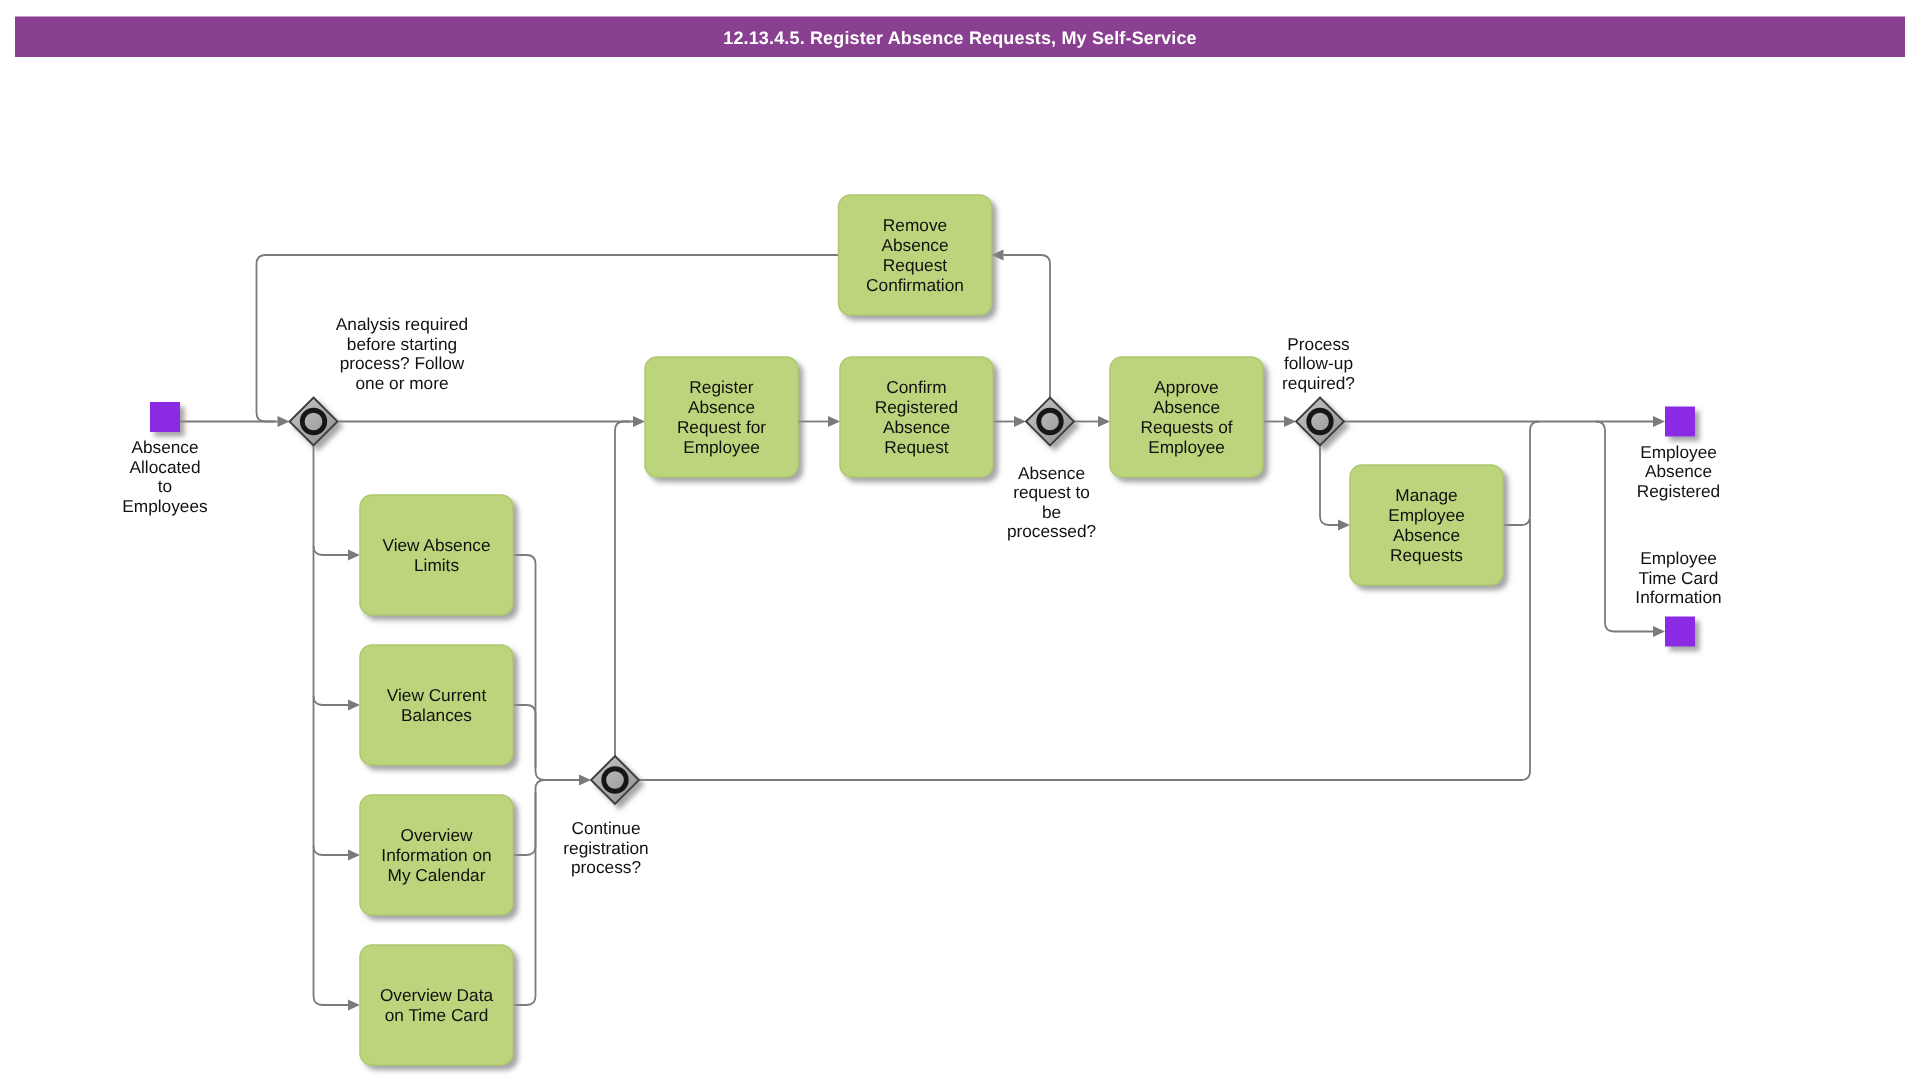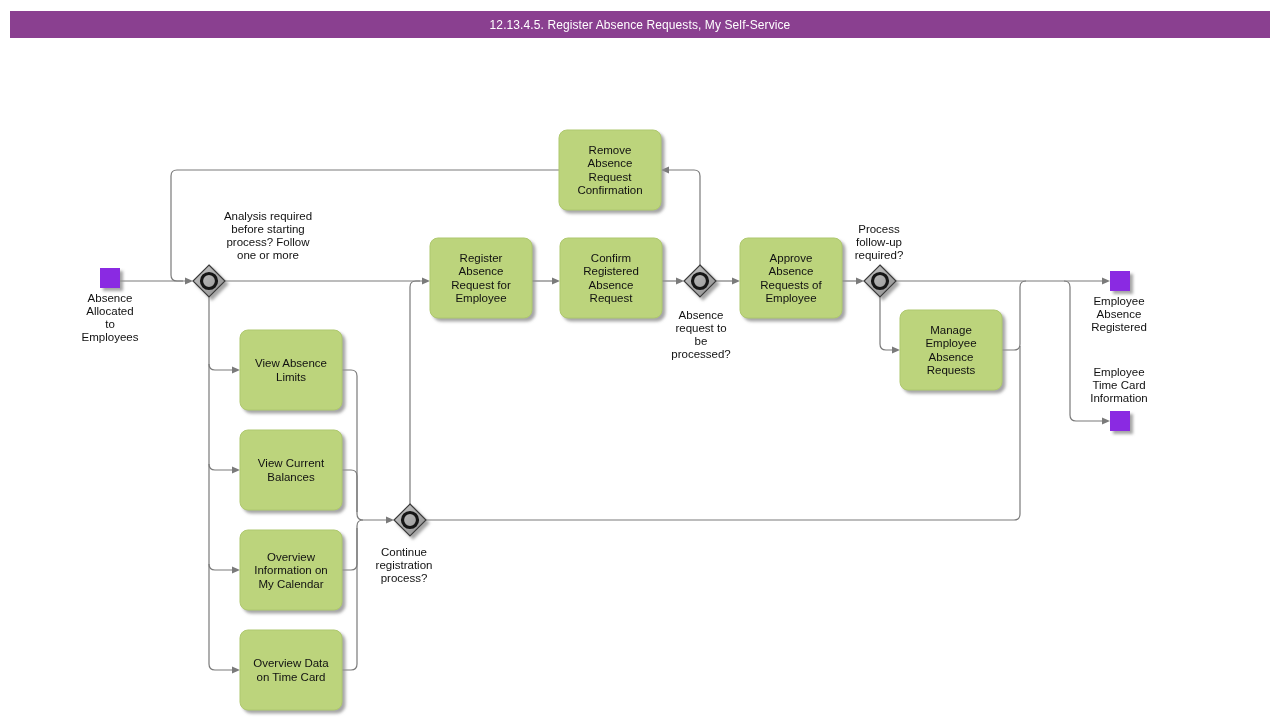--- a/index.html
+++ b/index.html
@@ -9,21 +9,21 @@
   html,body{margin:0;padding:0;}
   body{
     width:1280px;height:720px;position:relative;overflow:hidden;
     background:var(--bg);
     font-family:"Liberation Sans", sans-serif;
   }
   .banner{
     position:absolute;left:10px;top:11px;width:1260px;height:27px;
     background:var(--banner);color:var(--banner-text);
     display:flex;align-items:center;justify-content:center;
-    font-size:12px;font-weight:normal;letter-spacing:.1px;
+    font-size:12px;font-weight:bold;letter-spacing:.1px;
   }
   svg#diagram{position:absolute;left:0;top:0;}
   .edge{fill:none;stroke:var(--line);stroke-width:1.2;}
   .task{fill:var(--task-fill);stroke:var(--task-border);stroke-width:1;}
   .gw{fill:url(#gwgrad);stroke:#3A3A3A;stroke-width:1.2;}
   .gwc{fill:none;stroke:#161616;stroke-width:3.2;}
   .evt{fill:var(--event-fill);}
   text{font-family:"Liberation Sans", sans-serif;font-size:11.5px;fill:var(--text);}
 </style>
 </head>

